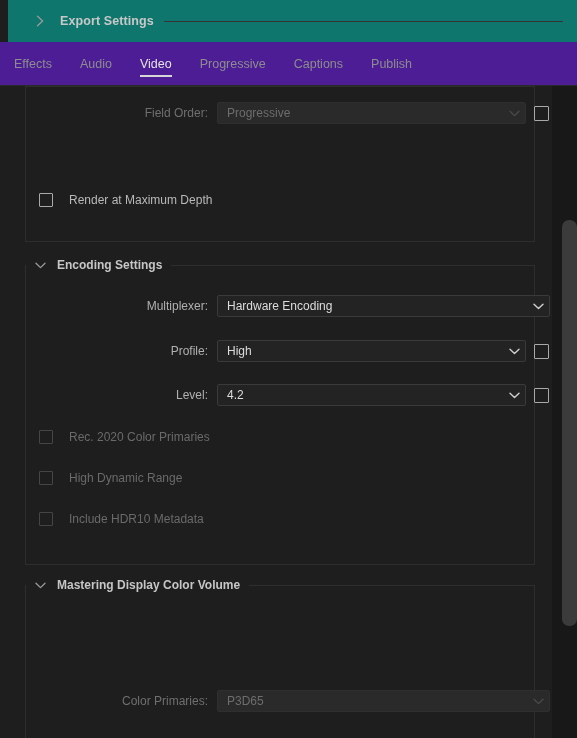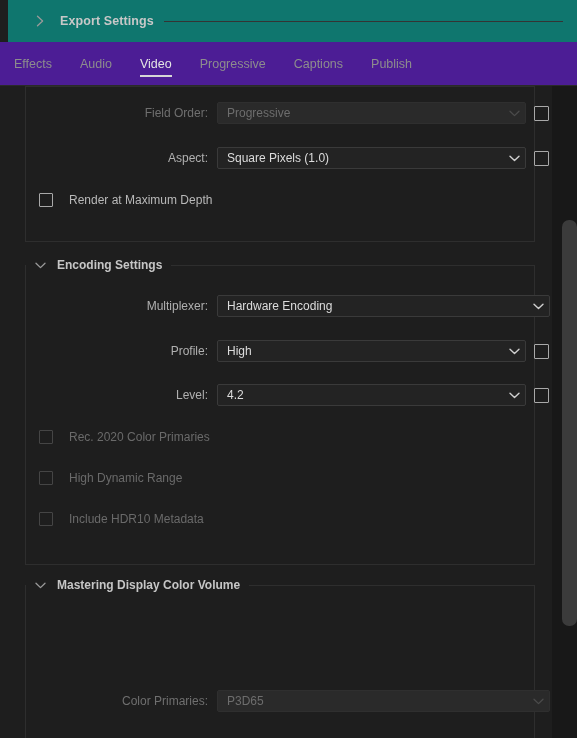--- a/index.html
+++ b/index.html
@@ -312,32 +312,20 @@
           <span class="dd-value">Progressive</span>
           <span class="dd-arrow">
             <svg width="11" height="7" viewBox="0 0 11 7" aria-hidden="true">
               <path d="M1 1.2 L5.5 5.6 L10 1.2" fill="none" stroke="currentColor" stroke-width="1.3" stroke-linecap="round" stroke-linejoin="round"></path>
             </svg>
           </span>
         </div>
         <div class="cbox"></div>
       </div>
 
-      <div class="row" style="top:61px;">
-        <div class="row-label">Aspect:</div>
-        <div class="dropdown w-narrow">
-          <span class="dd-value">Square Pixels (1.0)</span>
-          <span class="dd-arrow">
-            <svg width="11" height="7" viewBox="0 0 11 7" aria-hidden="true">
-              <path d="M1 1.2 L5.5 5.6 L10 1.2" fill="none" stroke="currentColor" stroke-width="1.4" stroke-linecap="round" stroke-linejoin="round"></path>
-            </svg>
-          </span>
-        </div>
-        <div class="cbox"></div>
-      </div>
 
       <div class="checkrow" style="left:13px; top:105px;">
         <span class="box"></span>
         <span class="txt">Render at Maximum Depth</span>
       </div>
     </div>
 
     <div class="section-head" style="top:170px;">
       <span class="chev">
         <svg width="11" height="7" viewBox="0 0 11 7" aria-hidden="true">

